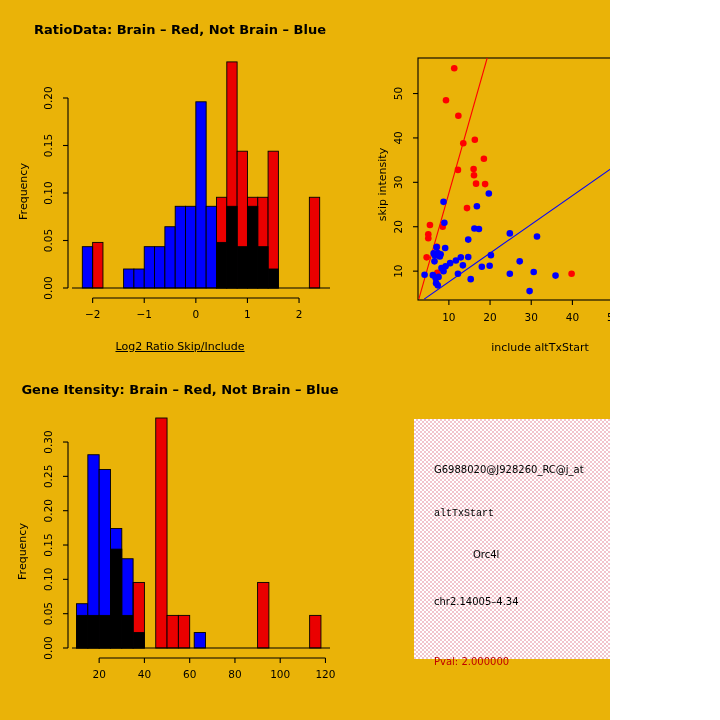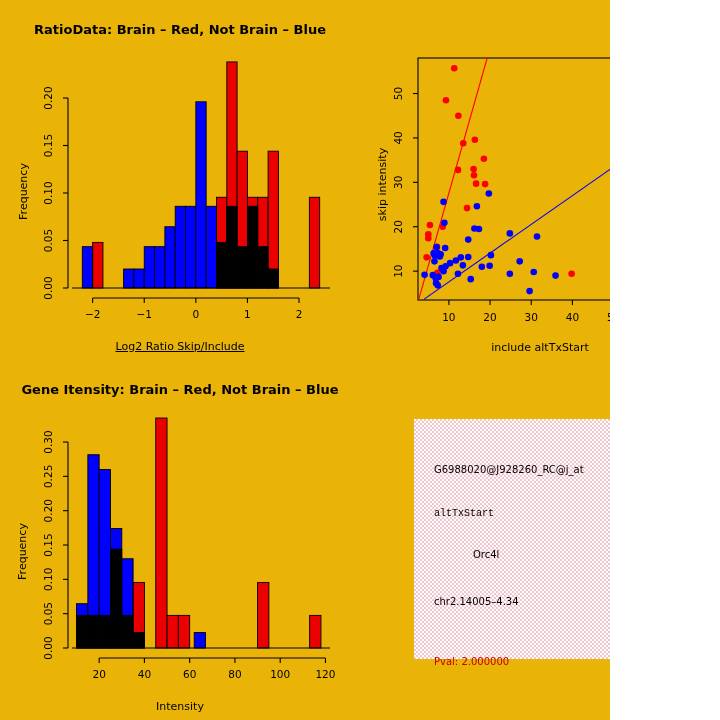--- a/index.html
+++ b/index.html
@@ -186,21 +186,20 @@
         <text x="42" y="271.13761467889907" text-anchor="middle" font-size="10.5" font-family="&quot;DejaVu Sans&quot;, sans-serif" fill="#000" transform="rotate(-90 42 271.13761467889907)">10</text>
         <text x="42" y="226.73394495412845" text-anchor="middle" font-size="10.5" font-family="&quot;DejaVu Sans&quot;, sans-serif" fill="#000" transform="rotate(-90 42 226.73394495412845)">20</text>
         <text x="42" y="182.3302752293578" text-anchor="middle" font-size="10.5" font-family="&quot;DejaVu Sans&quot;, sans-serif" fill="#000" transform="rotate(-90 42 182.3302752293578)">30</text>
         <text x="42" y="137.92660550458717" text-anchor="middle" font-size="10.5" font-family="&quot;DejaVu Sans&quot;, sans-serif" fill="#000" transform="rotate(-90 42 137.92660550458717)">40</text>
         <text x="42" y="93.52293577981652" text-anchor="middle" font-size="10.5" font-family="&quot;DejaVu Sans&quot;, sans-serif" fill="#000" transform="rotate(-90 42 93.52293577981652)">50</text>
       </svg>
   </div>
 
   <div class="panel" id="p3" style="left:0;top:360px;width:360px;height:360px;">
     <div class="ptitle" style="top:22px;">Gene Itensity: Brain – Red, Not Brain – Blue</div>
-    <div class="axlabel" style="left:0;width:360px;top:340px;">Intensity</div>
     <div class="ylab" style="left:-23px;top:185px;width:90px;text-align:center;transform:rotate(-90deg);">Frequency</div>
     <svg id="svg3" width="360" height="360">
         <g>
           <g>
             <rect x="76.52631578947368" y="243.71641791044777" width="11.315789473684205" height="44.283582089552226" fill="#0000FF" stroke="#000" stroke-width="0.9"></rect>
             <rect x="87.84210526315789" y="94.73134328358213" width="11.31578947368422" height="193.26865671641787" fill="#0000FF" stroke="#000" stroke-width="0.9"></rect>
             <rect x="99.15789473684211" y="109.49253731343282" width="11.315789473684205" height="178.50746268656718" fill="#0000FF" stroke="#000" stroke-width="0.9"></rect>
             <rect x="110.47368421052632" y="168.53731343283584" width="11.315789473684205" height="119.46268656716416" fill="#0000FF" stroke="#000" stroke-width="0.9"></rect>
             <rect x="121.78947368421052" y="198.7462686567164" width="11.31578947368422" height="89.25373134328359" fill="#0000FF" stroke="#000" stroke-width="0.9"></rect>
             <rect x="133.10526315789474" y="272.55223880597015" width="11.31578947368422" height="15.447761194029852" fill="#0000FF" stroke="#000" stroke-width="0.9"></rect>

